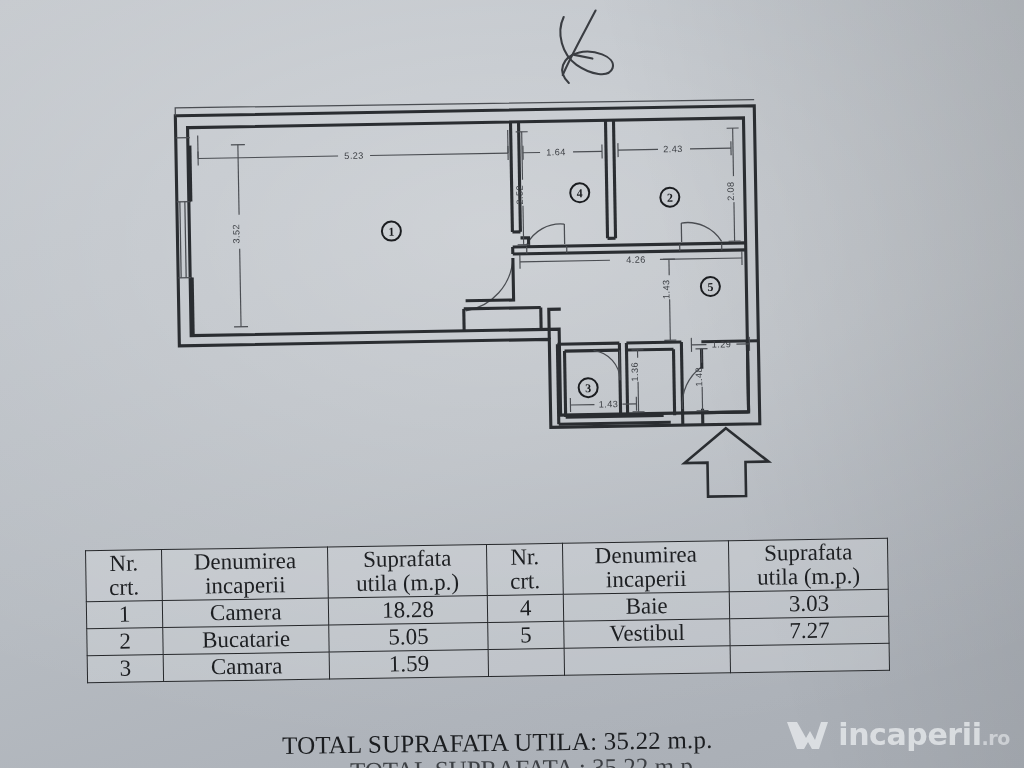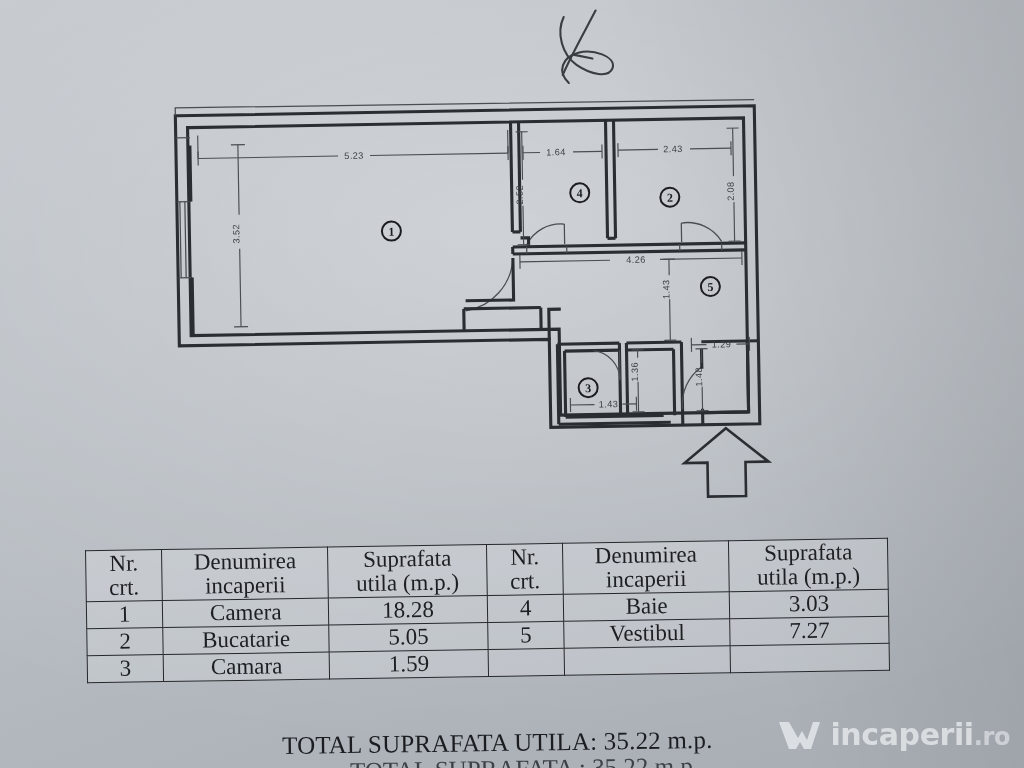--- a/index.html
+++ b/index.html
@@ -72,21 +72,21 @@
   #wm{
     position:absolute;right:14px;bottom:16px;
     display:flex;align-items:center;gap:9px;
     opacity:.72;
   }
   #wm .wtext{
     font-family:"DejaVu Sans", sans-serif;
     font-size:30px;font-weight:bold;color:#eef1f3;
     letter-spacing:-0.4px;
   }
-  #wm .wtext .tld{font-size:24px;opacity:.8;}
+  #wm .wtext .tld{font-size:19px;opacity:.8;}
 </style>
 </head>
 <body>
 
 <div id="paper"></div>
 
 <div id="plan">
 <svg width="1024" height="530" viewBox="0 0 1024 530" xmlns="http://www.w3.org/2000/svg">
   <defs>
     <style>

